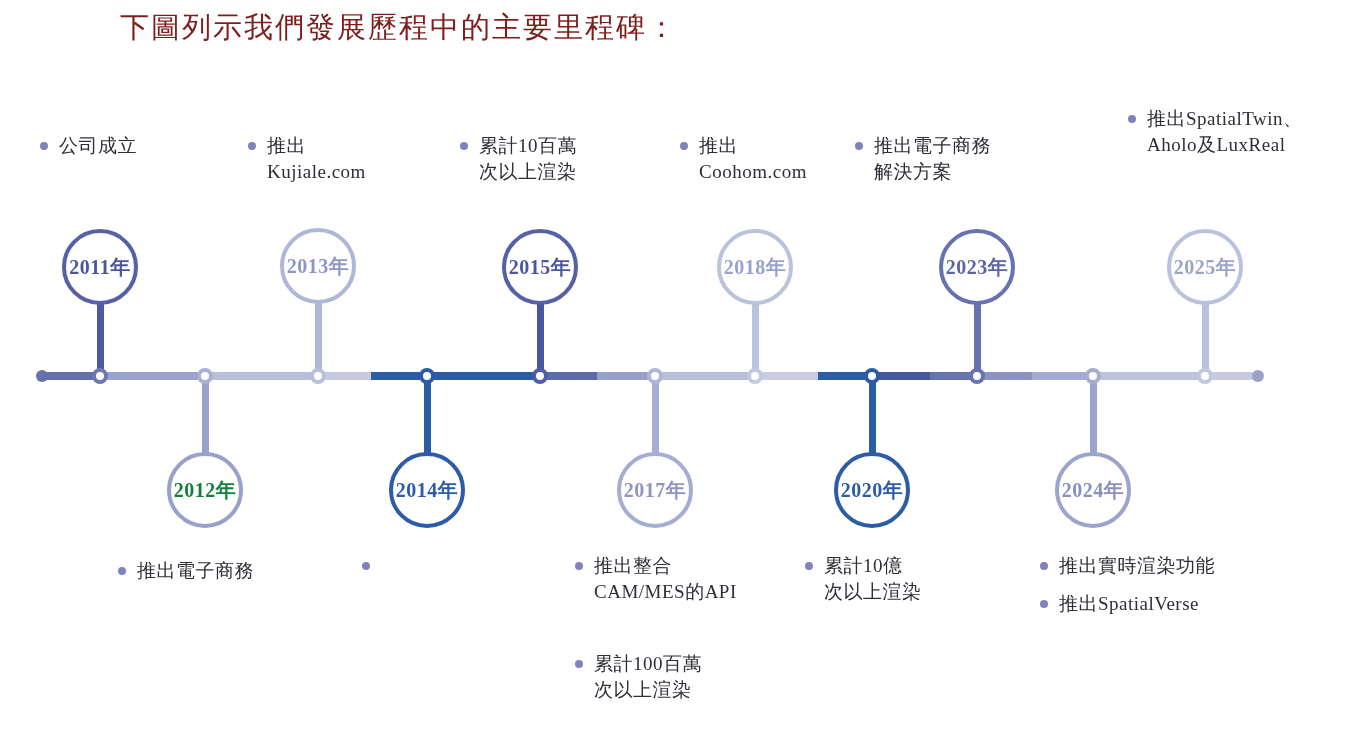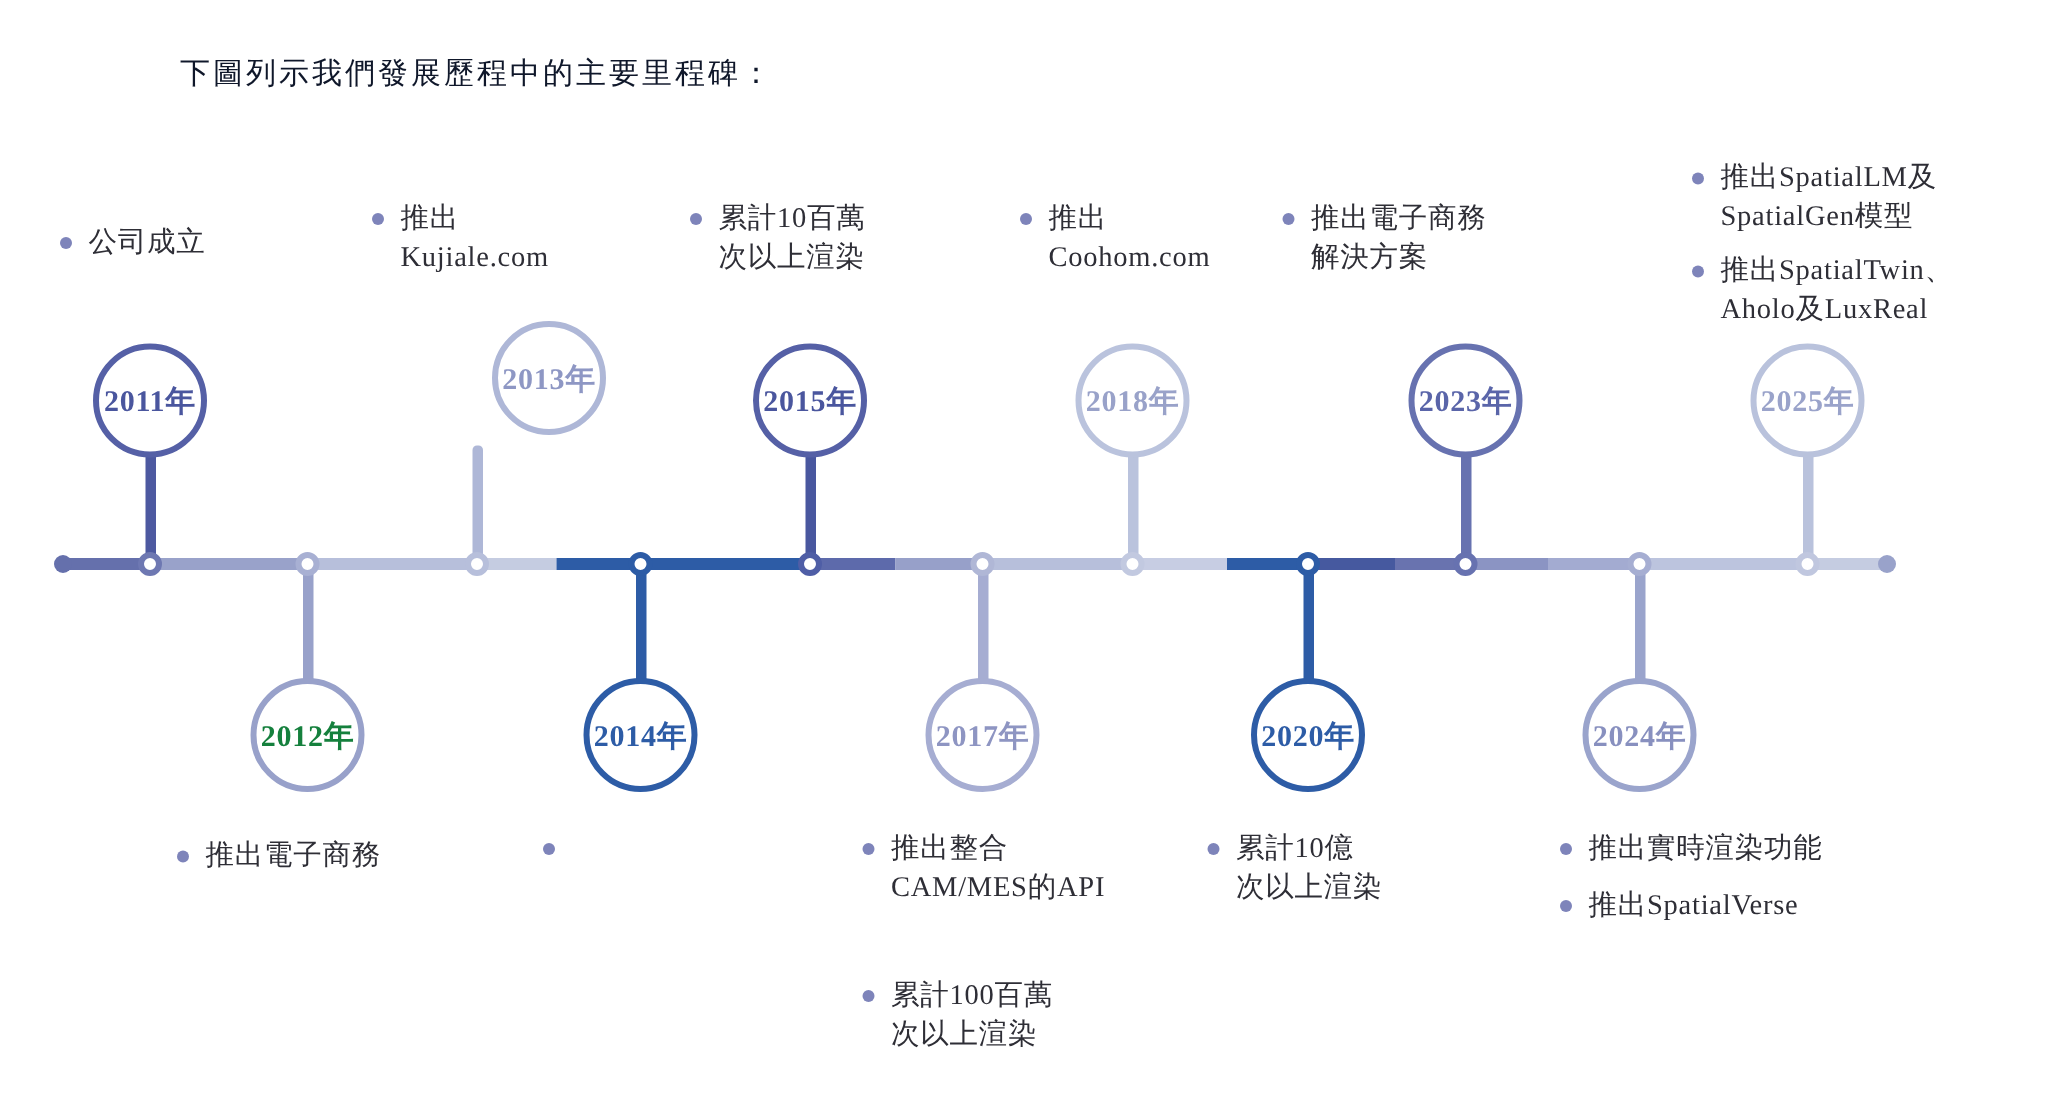--- a/index.html
+++ b/index.html
@@ -5,23 +5,23 @@
   html,body{margin:0;padding:0;background:#ffffff;}
   #stage{
     position:relative;
     width:1364px;height:732px;
     background:#ffffff;
     overflow:hidden;
     font-family:"Liberation Serif","DejaVu Serif",serif;
   }
   .title{
     position:absolute;
-    left:120px;top:35px;
-    font-size:20px;
-    color:#0f172a;
+    left:120px;top:8px;
+    font-size:29px;
+    color:#7f1d1d;
     letter-spacing:2px;
     white-space:nowrap;
   }
   .seg{
     position:absolute;
     height:8px;
     z-index:1;
   }
   .cap{
     position:absolute;
@@ -103,37 +103,37 @@
       <div class="seg" style="left: 930px; width: 47px; top: 372px; background: rgb(105, 115, 175);"></div>
       <div class="seg" style="left: 977px; width: 55px; top: 372px; background: rgb(139, 148, 195);"></div>
       <div class="seg" style="left: 1032px; width: 61px; top: 372px; background: rgb(163, 171, 209);"></div>
       <div class="seg" style="left: 1093px; width: 112px; top: 372px; background: rgb(188, 196, 222);"></div>
       <div class="seg" style="left: 1205px; width: 51px; top: 372px; background: rgb(197, 204, 225);"></div>
       <div class="cap" style="left: 36px; top: 370px; background: rgb(101, 112, 172);"></div>
       <div class="cap" style="left: 1252px; top: 370px; background: rgb(153, 162, 202);"></div>
       <div class="stem" style="left: 96.5px; top: 297px; height: 79px; background: rgb(77, 89, 160);"></div>
       <div class="year-circle" style="left: 62px; top: 229px; width: 76px; height: 76px; border-color: rgb(85, 96, 166); color: rgb(74, 86, 158);">2011年</div>
       <div class="node" style="left: 92px; top: 368px; border-color: rgb(110, 120, 178);"></div>
-      <div class="labels" style="left: 40px; top: 133px; margin-top: 16px;">
+      <div class="labels" style="left: 40px; top: 133px;">
         <div class="item">
           <div class="bullet" style="background: rgb(126, 132, 186);"></div>
           <div class="itext">公司成立</div>
         </div>
       </div>
       <div class="stem" style="left: 201.5px; top: 376px; height: 84px; background: rgb(152, 161, 202);"></div>
       <div class="year-circle" style="left: 167px; top: 452px; width: 76px; height: 76px; border-color: rgb(152, 161, 202); color: #15803d;">2012年</div>
       <div class="node" style="left: 197px; top: 368px; border-color: rgb(168, 176, 211);"></div>
       <div class="labels" style="left: 118px; top: 558px;">
         <div class="item">
           <div class="bullet" style="background: rgb(126, 132, 186);"></div>
           <div class="itext">推出電子商務</div>
         </div>
       </div>
       <div class="stem" style="left: 314.5px; top: 297px; height: 79px; background: rgb(174, 183, 215);"></div>
-      <div class="year-circle" style="left: 280px; top: 214px; width: 76px; height: 76px; border-color: rgb(174, 183, 215); color: rgb(142, 151, 196); margin-left: 48px;">2013年</div>
+      <div class="year-circle" style="left: 280px; top: 228px; width: 76px; height: 76px; border-color: rgb(174, 183, 215); color: rgb(142, 151, 196);">2013年</div>
       <div class="node" style="left: 310px; top: 368px; border-color: rgb(183, 191, 219);"></div>
       <div class="labels" style="left: 248px; top: 133px;">
         <div class="item">
           <div class="bullet" style="background: rgb(126, 132, 186);"></div>
           <div class="itext">推出
 Kujiale.com</div>
         </div>
       </div>
       <div class="stem" style="left: 423.5px; top: 376px; height: 84px; background: rgb(45, 92, 166);"></div>
       <div class="year-circle" style="left: 389px; top: 452px; width: 76px; height: 76px; border-color: rgb(45, 92, 166); color: rgb(45, 92, 166);">2014年</div>
@@ -210,23 +210,18 @@
           <div class="bullet" style="background: rgb(126, 132, 186);"></div>
           <div class="itext">推出SpatialVerse</div>
         </div>
       </div>
       <div class="stem" style="left: 1201.5px; top: 297px; height: 79px; background: rgb(185, 194, 220);"></div>
       <div class="year-circle" style="left: 1167px; top: 229px; width: 76px; height: 76px; border-color: rgb(185, 194, 220); color: rgb(154, 163, 202);">2025年</div>
       <div class="node" style="left: 1197px; top: 368px; border-color: rgb(192, 199, 223);"></div>
       <div class="labels" style="left: 1128px; top: 106px; --gap: 10px;">
         <div class="item">
           <div class="bullet" style="background: rgb(126, 132, 186);"></div>
-          <div class="itext">推出SpatialLM及
-SpatialGen模型</div>
-        </div>
-        <div class="item">
-          <div class="bullet" style="background: rgb(126, 132, 186);"></div>
           <div class="itext">推出SpatialTwin、
 Aholo及LuxReal</div>
         </div>
       </div>
     </div>
 </div>
 
 </body></html>

